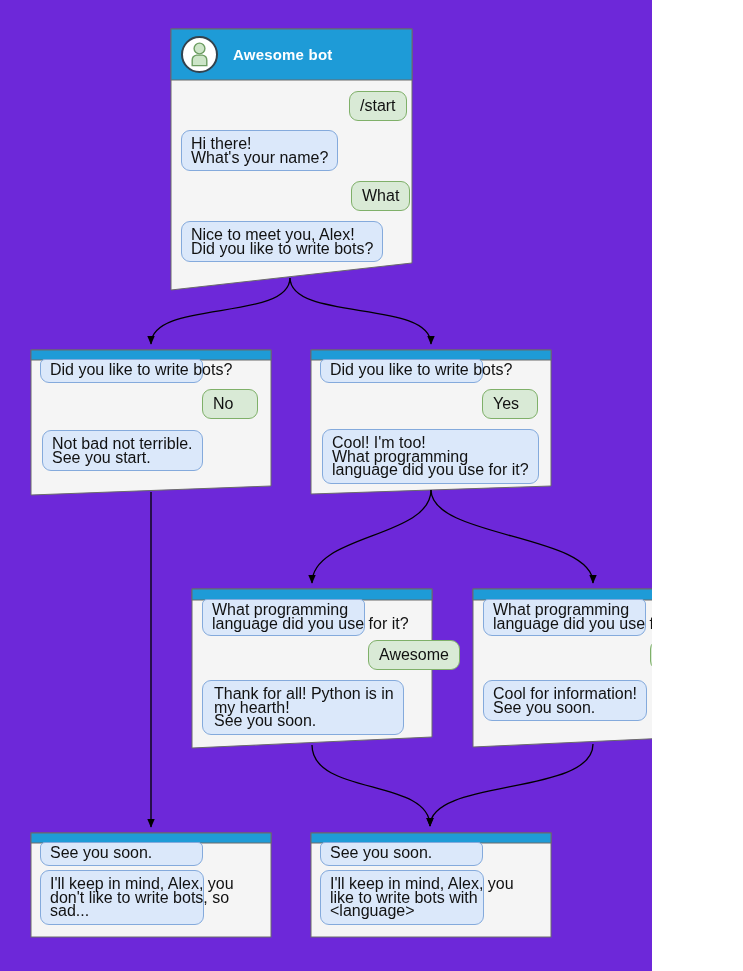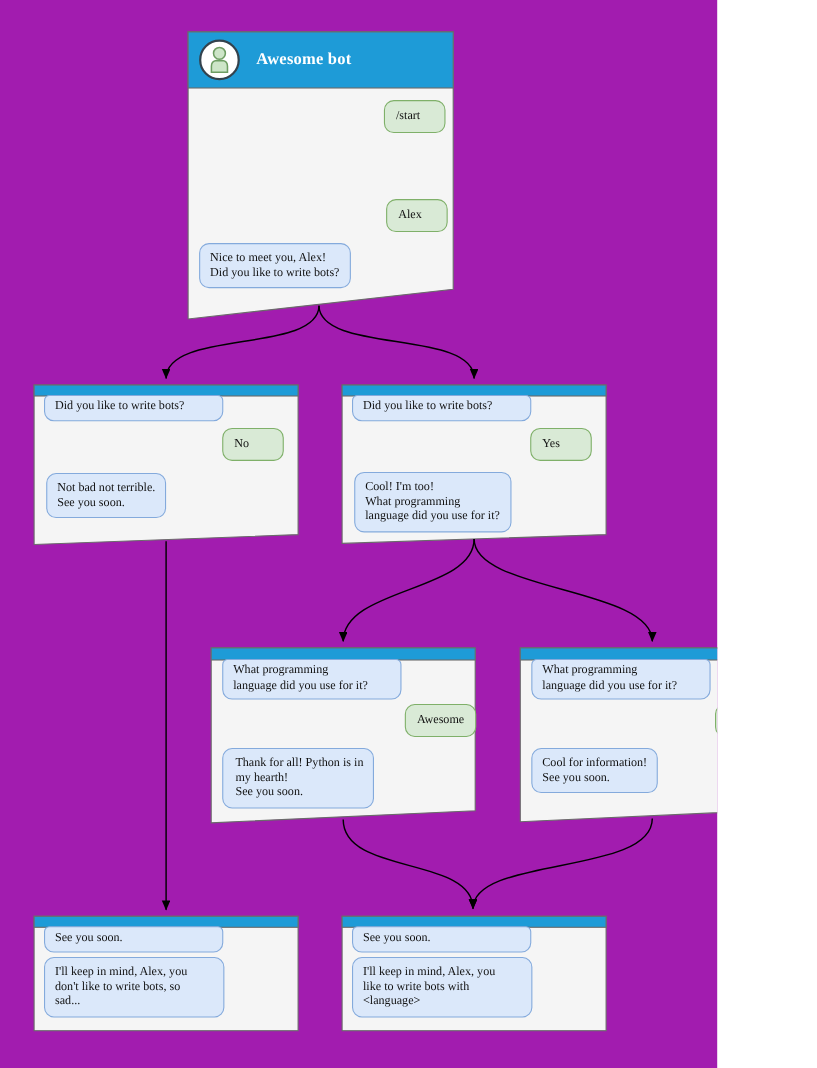--- a/index.html
+++ b/index.html
@@ -1,29 +1,29 @@
 <!DOCTYPE html>
 <html style="--header-blue: #1E9BD7; --window-bg: #F5F5F5; --window-border: #6B6B6B; --bot-bubble-bg: #DBE8FA; --bot-bubble-border: #84AADC; --user-bubble-bg: #D9EAD6; --user-bubble-border: #7FB069; --connector: #000000; --avatar-ring: #33424D; --person-fill: #CDE5C8; --person-stroke: #6D9D62;"><head>
 <meta charset="utf-8">
 <style>
   html,body{margin:0;padding:0;background:#ffffff;}
   .canvas{
-    position:relative;width:652px;height:971px;background:#a21caf;
-    font-family:Liberation Serif, serif;color:#111;overflow:hidden;
+    position:relative;width:652px;height:971px;background:#6d28d9;
+    font-family:Liberation Sans, sans-serif;color:#111;overflow:hidden;
   }
   svg.layer{position:absolute;left:0;top:0;}
   .win-body{fill:var(--window-bg,#f5f5f5);stroke:var(--window-border,#6b6b6b);stroke-width:1;}
   .win-bar{fill:var(--header-blue,#1e9bd7);stroke:var(--window-border,#6b6b6b);stroke-width:1;}
   .edge{fill:none;stroke:var(--connector,#000);stroke-width:1.3;marker-end:url(#arrowhead);}
   #arrowhead path{fill:var(--connector,#000);}
   .avatar-ring{fill:#ffffff;stroke:var(--avatar-ring,#33424d);stroke-width:2;}
   .person{fill:var(--person-fill,#cde5c8);stroke:var(--person-stroke,#6d9d62);stroke-width:1.4;}
   .bubble{
     position:absolute;box-sizing:border-box;border-radius:9px;
-    padding:6px 9px;font-size:11px;line-height:13.5px;white-space:pre;color:#111;
+    padding:6px 9px;font-size:16px;line-height:13.5px;white-space:pre;color:#111;
   }
   .bot{background:var(--bot-bubble-bg,#dbe8fa);border:1px solid var(--bot-bubble-border,#84aadc);}
   .user{background:var(--user-bubble-bg,#d9ead6);border:1px solid var(--user-bubble-border,#7fb069);
         padding:7px 10px;min-width:56px;}
   .q{padding:3px 9px 5px;width:163px;border-top-left-radius:5px;border-top-right-radius:5px;}
   .win-title{
     position:absolute;left:233px;top:29px;height:51px;display:flex;align-items:center;
     color:#ffffff;font-weight:bold;font-size:15px;letter-spacing:.2px;
   }
 </style>
@@ -72,28 +72,30 @@
     <path class="edge" d="M290,278 C291,322 431,299 431,344"></path>
     <path class="edge" d="M151,492 L151,827"></path>
     <path class="edge" d="M431,490 C431,538 312,534 312,583"></path>
     <path class="edge" d="M431,490 C431,538 593,534 593,583"></path>
     <path class="edge" d="M312,745 C312,796 430,778 430,826"></path>
     <path class="edge" d="M593,744 C593,796 430,778 430,826"></path>
   </svg>
 
   <div class="win-title">Awesome bot</div>
   <div class="bubble user" style="left:349px;top:91px;">/start</div>
-  <div class="bubble user" style="left:351px;top:181px;">Alex</div>
+  <div class="bubble bot" style="left:181px;top:130px;">Hi there!
+What's your name?</div>
+  <div class="bubble user" style="left:351px;top:181px;">What</div>
   <div class="bubble bot" style="left:181px;top:221px;">Nice to meet you, Alex!
 Did you like to write bots?</div>
 
   <div class="bubble bot q" style="left:40px;top:359px;">Did you like to write bots?</div>
   <div class="bubble user" style="left:202px;top:389px;">No</div>
   <div class="bubble bot" style="left:42px;top:430px;">Not bad not terrible.
-See you soon.</div>
+See you start.</div>
 
   <div class="bubble bot q" style="left:320px;top:359px;">Did you like to write bots?</div>
   <div class="bubble user" style="left:482px;top:389px;">Yes</div>
   <div class="bubble bot" style="left:322px;top:429px;">Cool! I'm too!
 What programming
 language did you use for it?</div>
 
   <div class="bubble bot q" style="left:202px;top:599px;">What programming
 language did you use for it?</div>
   <div class="bubble user" style="left:368px;top:640px;">Awesome</div>

